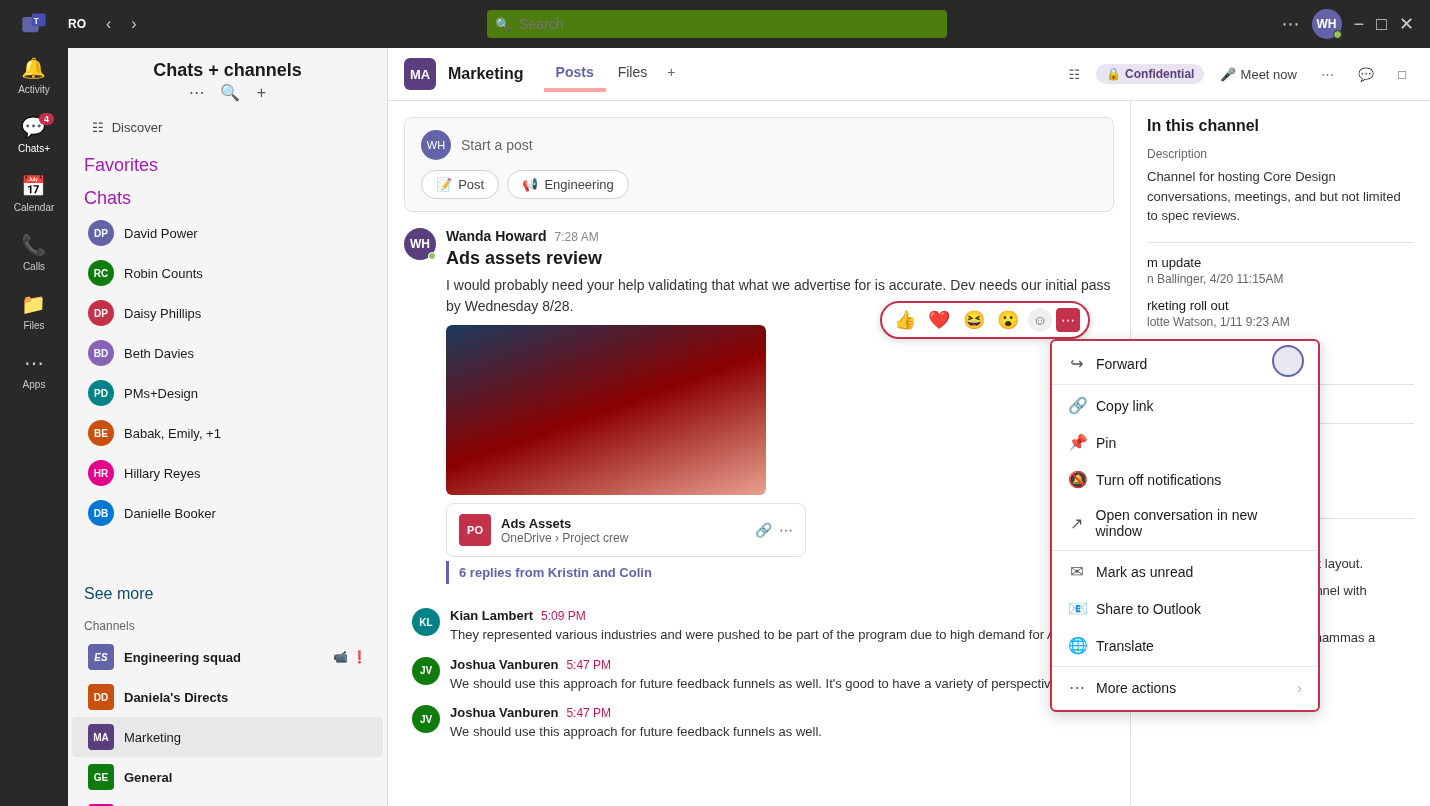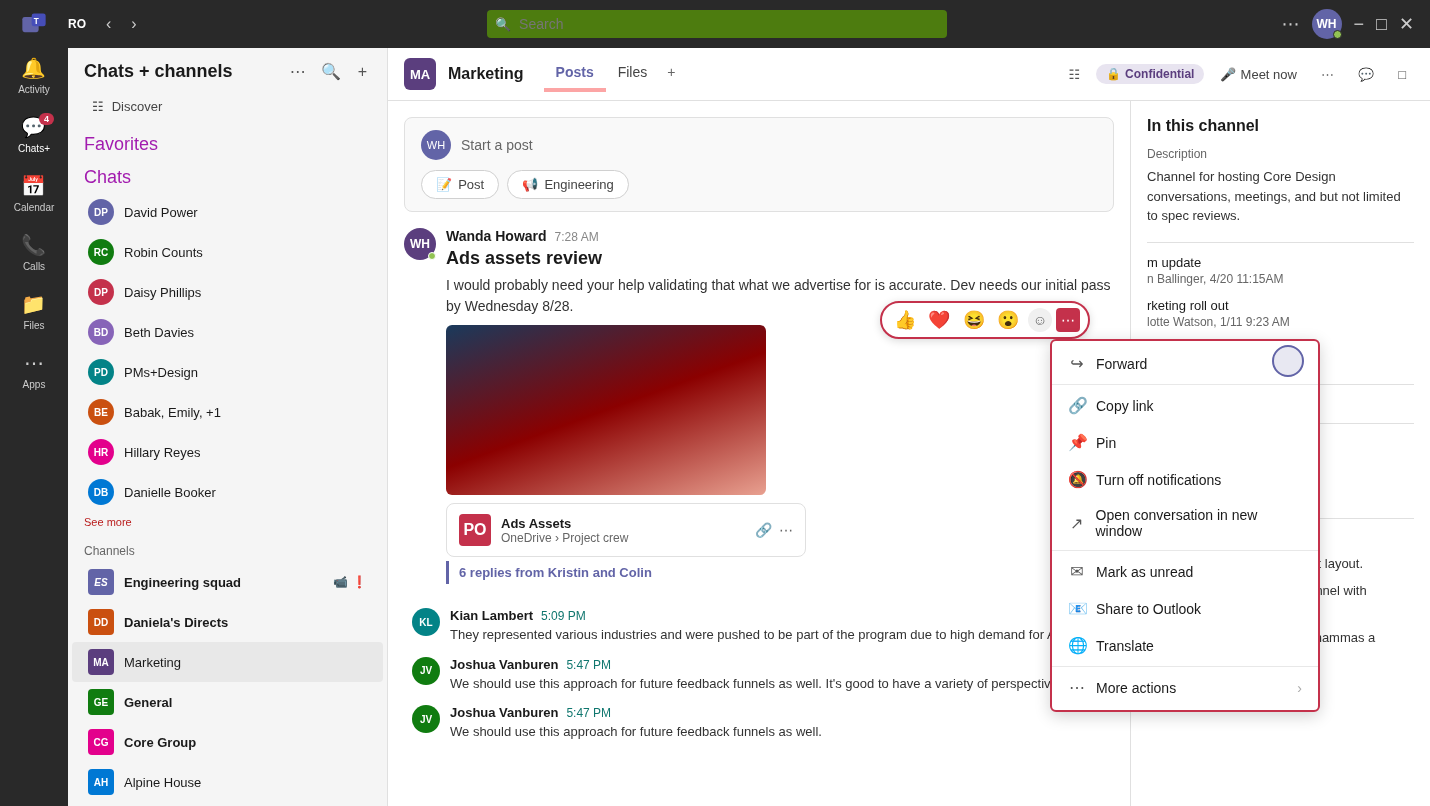--- a/index.html
+++ b/index.html
@@ -24,37 +24,37 @@
     
     .icon-rail { width: 68px; background: #292929; display: flex; flex-direction: column; align-items: center; padding-top: 48px; gap: 4px; z-index: 50; }
     .rail-item { display: flex; flex-direction: column; align-items: center; padding: 8px 4px; border-radius: 6px; cursor: pointer; color: #ccc; font-size: 10px; gap: 4px; width: 56px; position: relative; }
     .rail-item.active { color: #fff; }
     .rail-item.active .rail-icon { color: #6264a7; }
     .rail-icon { font-size: 20px; }
     .rail-badge { position: absolute; top: 6px; right: 8px; background: #c4314b; color: #fff; border-radius: 10px; font-size: 9px; padding: 1px 5px; font-weight: 700; }
 
     
     .sidebar { width: 320px; background: #f5f5f5; border-right: 1px solid #e0e0e0; padding-top: 48px; display: flex; flex-direction: column; overflow: hidden; }
-    .sidebar-header { display: flex; align-items: center; justify-content: space-between; padding: 12px 16px 8px; }
+    .sidebar-header { display: flex; align-items: center; justify-content: space-between; padding: 12px 16px 8px; flex-direction: column; }
     .sidebar-title { font-size: 18px; font-weight: 600; color: #1a1a1a; }
     .sidebar-actions { display: flex; gap: 8px; }
     .sidebar-actions button { background: none; border: none; cursor: pointer; color: #555; font-size: 16px; padding: 2px 4px; border-radius: 4px; }
     .discover-btn { display: flex; align-items: center; gap: 8px; padding: 8px 16px; cursor: pointer; color: #444; border-radius: 4px; margin: 0 8px 4px; }
     .section-label { font-size: 18px; color: #a21caf; padding: 8px 16px 4px; font-weight: 400; }
     .sidebar-list { overflow-y: auto; flex: 1; }
     .sidebar-item { display: flex; align-items: center; gap: 10px; padding: 7px 16px; cursor: pointer; border-radius: 4px; margin: 0 4px; }
     .sidebar-item.active { background: #e8e8e8; }
     .sidebar-item.bold .item-name { font-weight: 700; }
     .avatar-sm { width: 26px; height: 26px; border-radius: 50%; display: flex; align-items: center; justify-content: center; font-size: 10px; font-weight: 600; color: #fff; flex-shrink: 0; }
     .avatar-sq { width: 26px; height: 26px; border-radius: 4px; display: flex; align-items: center; justify-content: center; font-size: 10px; font-weight: 600; color: #fff; flex-shrink: 0; }
     .item-name { font-size: 13px; color: #1a1a1a; flex: 1; white-space: nowrap; overflow: hidden; text-overflow: ellipsis; }
     .item-indicators { display: flex; gap: 4px; align-items: center; }
     .indicator-video { color: #c4314b; font-size: 12px; }
     .indicator-alert { color: #c4314b; font-size: 12px; }
-    .see-more { color: #b91c1c; font-size: 11px; padding: 4px 16px 8px; cursor: pointer; }
+    .see-more { color: #0c4a6e; font-size: 16px; padding: 4px 16px 8px; cursor: pointer; margin-top: 48px; }
     .section-label-channels { font-size: 12px; color: #666; padding: 8px 16px 4px; font-weight: 500; }
 
     
     .main { flex: 1; display: flex; flex-direction: column; padding-top: 48px; position: relative; overflow: hidden; }
     .channel-header { display: flex; align-items: center; padding: 8px 16px; border-bottom: 1px solid #e0e0e0; background: #fff; gap: 12px; }
     .channel-avatar { width: 32px; height: 32px; border-radius: 6px; background: #5b3e7e; display: flex; align-items: center; justify-content: center; color: #fff; font-size: 13px; font-weight: 700; }
     .channel-name { font-size: 16px; font-weight: 700; color: #1a1a1a; }
     .channel-tabs { display: flex; gap: 0; margin-left: 8px; }
     .channel-tab { padding: 8px 12px; cursor: pointer; color: #444; font-size: 14px; border-bottom: 2px solid transparent; }
     .channel-tab.active { color: #6264a7; border-bottom: 4px solid #fca5a5; font-weight: 600; }
@@ -95,21 +95,21 @@
 
     
     .replies-link { color: #6264a7; font-size: 13px; cursor: pointer; padding: 4px 0; font-weight: 600; border-left: 3px solid #6264a7; padding-left: 10px; margin: 4px 0 8px; display: inline-block; }
 
     
     .reply-msg { display: flex; gap: 10px; margin-bottom: 12px; padding-left: 8px; }
     .reply-avatar { width: 28px; height: 28px; border-radius: 50%; flex-shrink: 0; display: flex; align-items: center; justify-content: center; font-size: 10px; font-weight: 600; color: #fff; }
     .reply-body { flex: 1; }
     .reply-header { display: flex; align-items: baseline; gap: 8px; margin-bottom: 2px; }
     .reply-author { font-weight: 700; color: #1a1a1a; font-size: 13px; }
-    .reply-time { color: #0f766e; font-size: 12px; }
+    .reply-time { color: #be185d; font-size: 12px; }
     .reply-text { color: #333; font-size: 13px; line-height: 1.5; }
 
     
     .right-panel { width: 300px; background: #fff; border-left: 1px solid #e0e0e0; overflow-y: auto; padding: 16px; }
     .right-panel-title { font-size: 16px; font-weight: 700; color: #1a1a1a; margin-bottom: 12px; }
     .panel-section-label { font-size: 12px; color: #666; margin-bottom: 6px; font-weight: 500; }
     .panel-description { font-size: 13px; color: #333; line-height: 1.5; margin-bottom: 16px; }
     .panel-divider { border: none; border-top: 1px solid #e0e0e0; margin: 12px 0; }
     .panel-thread { margin-bottom: 12px; }
     .panel-thread-title { font-size: 13px; color: #1a1a1a; font-weight: 500; margin-bottom: 2px; }
@@ -344,21 +344,21 @@
             <span class="message-author">Wanda Howard</span>
             <span class="message-time">7:28 AM</span>
           </div>
           <div class="message-title">Ads assets review</div>
           <div class="message-text">I would probably need your help validating that what we advertise for is accurate. Dev needs our initial pass by Wednesday 8/28.</div>
           <div class="message-image" style="background: linear-gradient(160deg, #1a3a5c 0%, #8b0000 50%, #e8a090 100%); width:320px; height:170px; border-radius:6px; margin-top:8px;">
           </div>
           
           <div class="attachment">
             <div class="attach-icon">
-              <span style="font-size:16px; font-weight:700;">PO</span>
+              <span style="font-size:11px; font-weight:700;">PO</span>
             </div>
             <div class="attach-info">
               <div class="attach-name">Ads Assets</div>
               <div class="attach-path">OneDrive › Project crew</div>
             </div>
             <div class="attach-actions">
               <button class="attach-action-btn">🔗</button>
               <button class="attach-action-btn">⋯</button>
             </div>
           </div>

